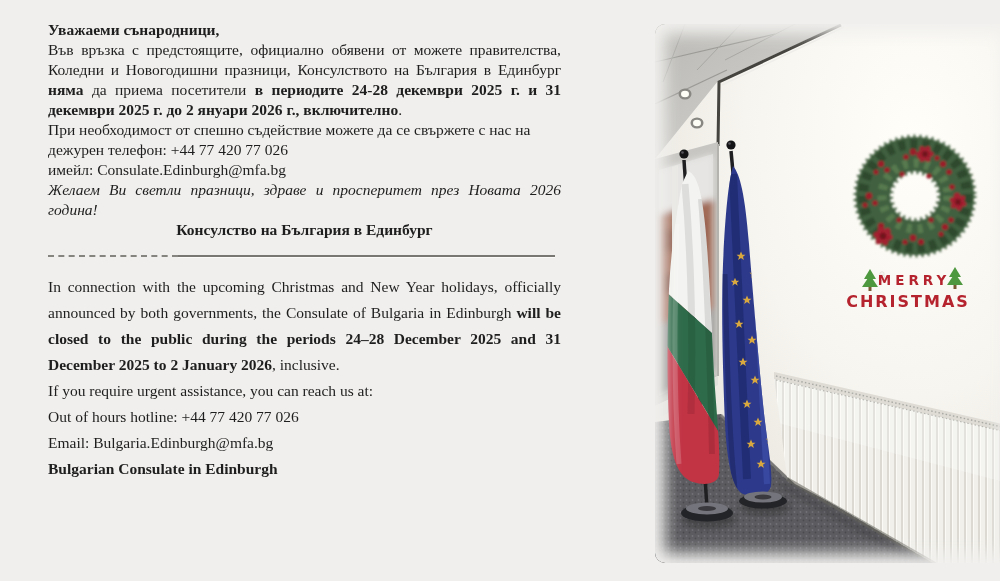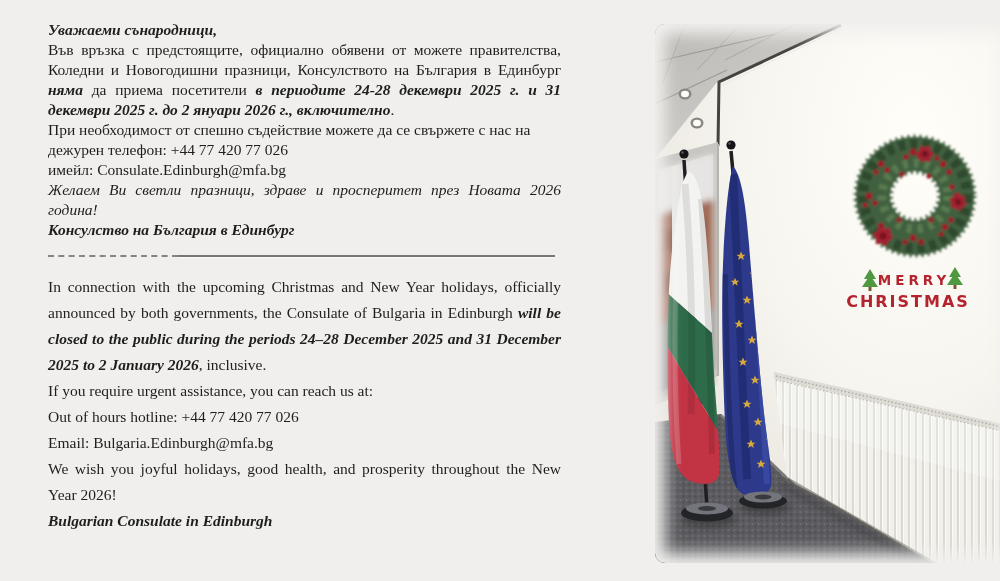--- a/index.html
+++ b/index.html
@@ -8,28 +8,28 @@
     background:#f0efed;
     font-family:"Liberation Serif","DejaVu Serif",serif;
     color:#1e1e1e;
   }
   
   .doc{
     position:absolute;left:48px;top:20px;width:513px;
     font-size:15.5px;line-height:20px;
   }
   .doc p{margin:0;}
-  .bi{font-weight:bold;font-style:italic;}
+  .bi{font-weight:bold;}
   .just{text-align:justify;}
   .greeting{margin-bottom:16px;}
   .mt8{margin-top:8px;font-style:italic;}
   .mt10{margin-top:10px;}
   .mt7{margin-top:7px;}
   .mt11{margin-top:11px;}
-  .mt13{margin-top:13px;}
+  .mt13{margin-top:13px;text-align:center;}
   .en{line-height:26px;}
   .divider{
     margin:9px 0 17px 0;height:8px;width:507px;
     display:flex;align-items:flex-end;
   }
   .divider .dash{
     width:130px;height:0;
     border-bottom:2px dashed #85847f;
   }
   .divider .solid{
@@ -68,21 +68,20 @@
     <span class="dash"></span>
     <span class="solid"></span>
   </div>
 
   <p class="just en"><span>In connection with the upcoming Christmas and New Year holidays, officially announced by both governments, the Consulate of Bulgaria in Edinburgh </span><span class="bi">will be closed to the public during the periods 24–28 December 2025 and 31 December 2025 to 2 January 2026</span><span>, inclusive.</span></p>
 
   <p class="en mt10">If you require urgent assistance, you can reach us at:</p>
   <p class="en">Out of hours hotline: +44 77 420 77 026</p>
   <p class="en">Email: Bulgaria.Edinburgh@mfa.bg</p>
 
-  <p class="just en mt7">We wish you joyful holidays, good health, and prosperity throughout the New Year 2026!</p>
 
   <p class="bi en mt11">Bulgarian Consulate in Edinburgh</p>
 </div>
 
 <div class="photo-wrap">
 <svg viewBox="0 0 357 539" width="357" height="539" xmlns="http://www.w3.org/2000/svg">
   <defs>
     <radialGradient id="wallGrad" cx="0.72" cy="0.22" r="1.05">
       <stop offset="0" stop-color="#fffef9"></stop>
       <stop offset="0.45" stop-color="#f7f5ef"></stop>

